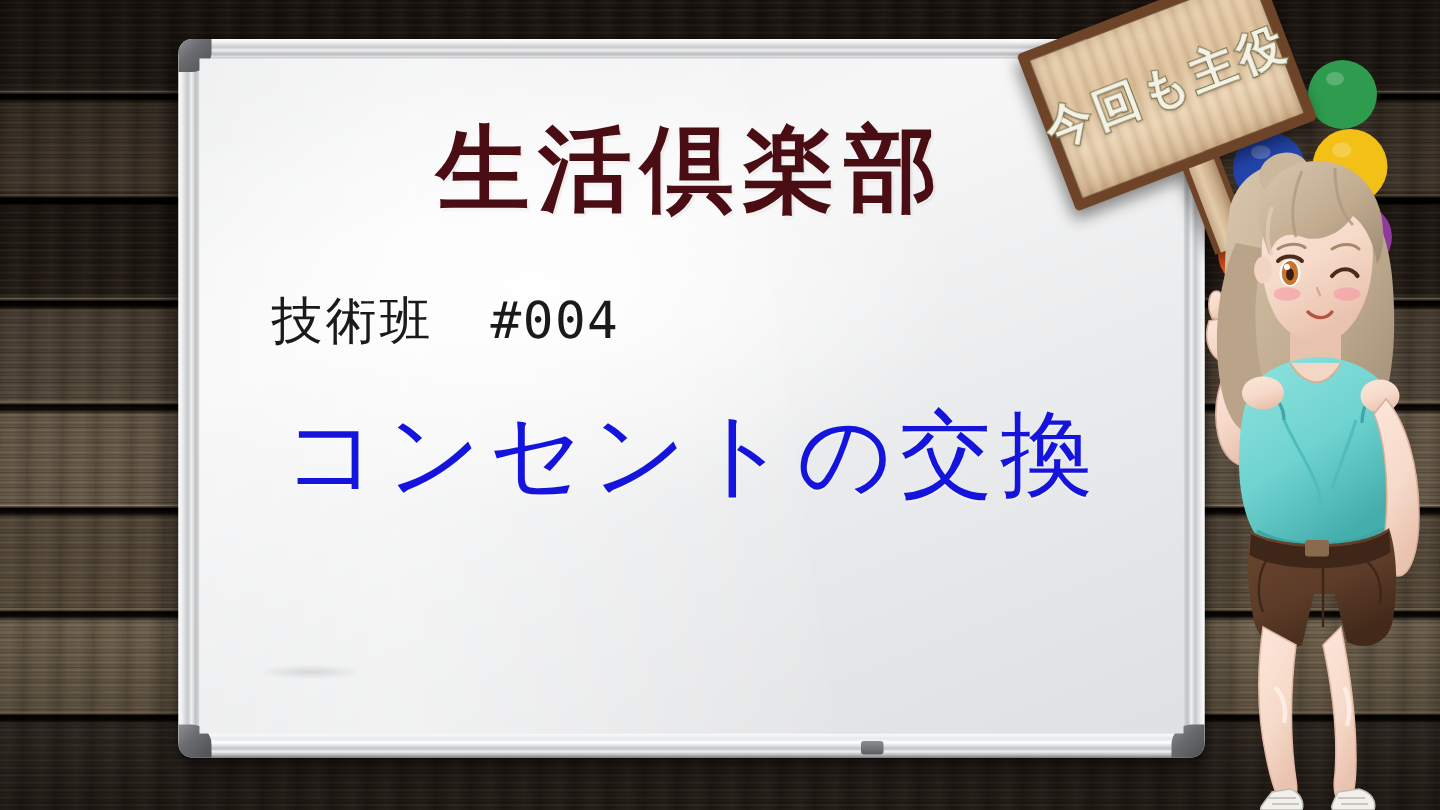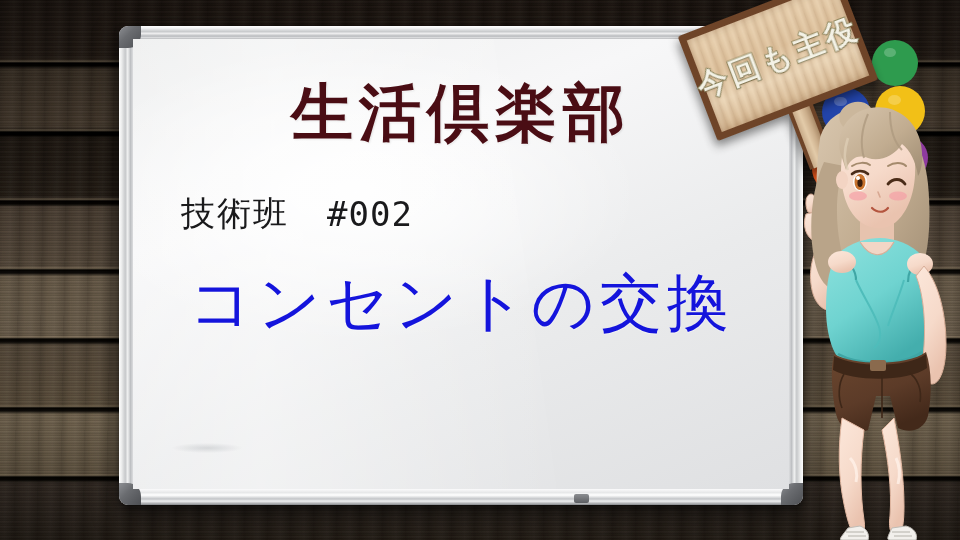--- a/index.html
+++ b/index.html
@@ -284,21 +284,21 @@
     <div class="board-face">
       <div class="board-sheen"></div>
       <div class="board-smudge"></div>
 
       <div class="board-text">
 
         <div class="title-main">生活倶楽部</div>
 
         <div class="subtitle-row">
           <span>技術班</span>
-          <span class="episode-no">#002</span>
+          <span class="episode-no">#004</span>
         </div>
 
         <div class="headline">コンセントの交換</div>
 
       </div>
     </div>
   </div>
 
   <div class="balloon" style="left:872px; top:40px;  width:46px; height:46px; background:#2E9B4E;"></div>
   <div class="balloon" style="left:822px; top:88px;  width:48px; height:48px; background:#2244AA;"></div>

